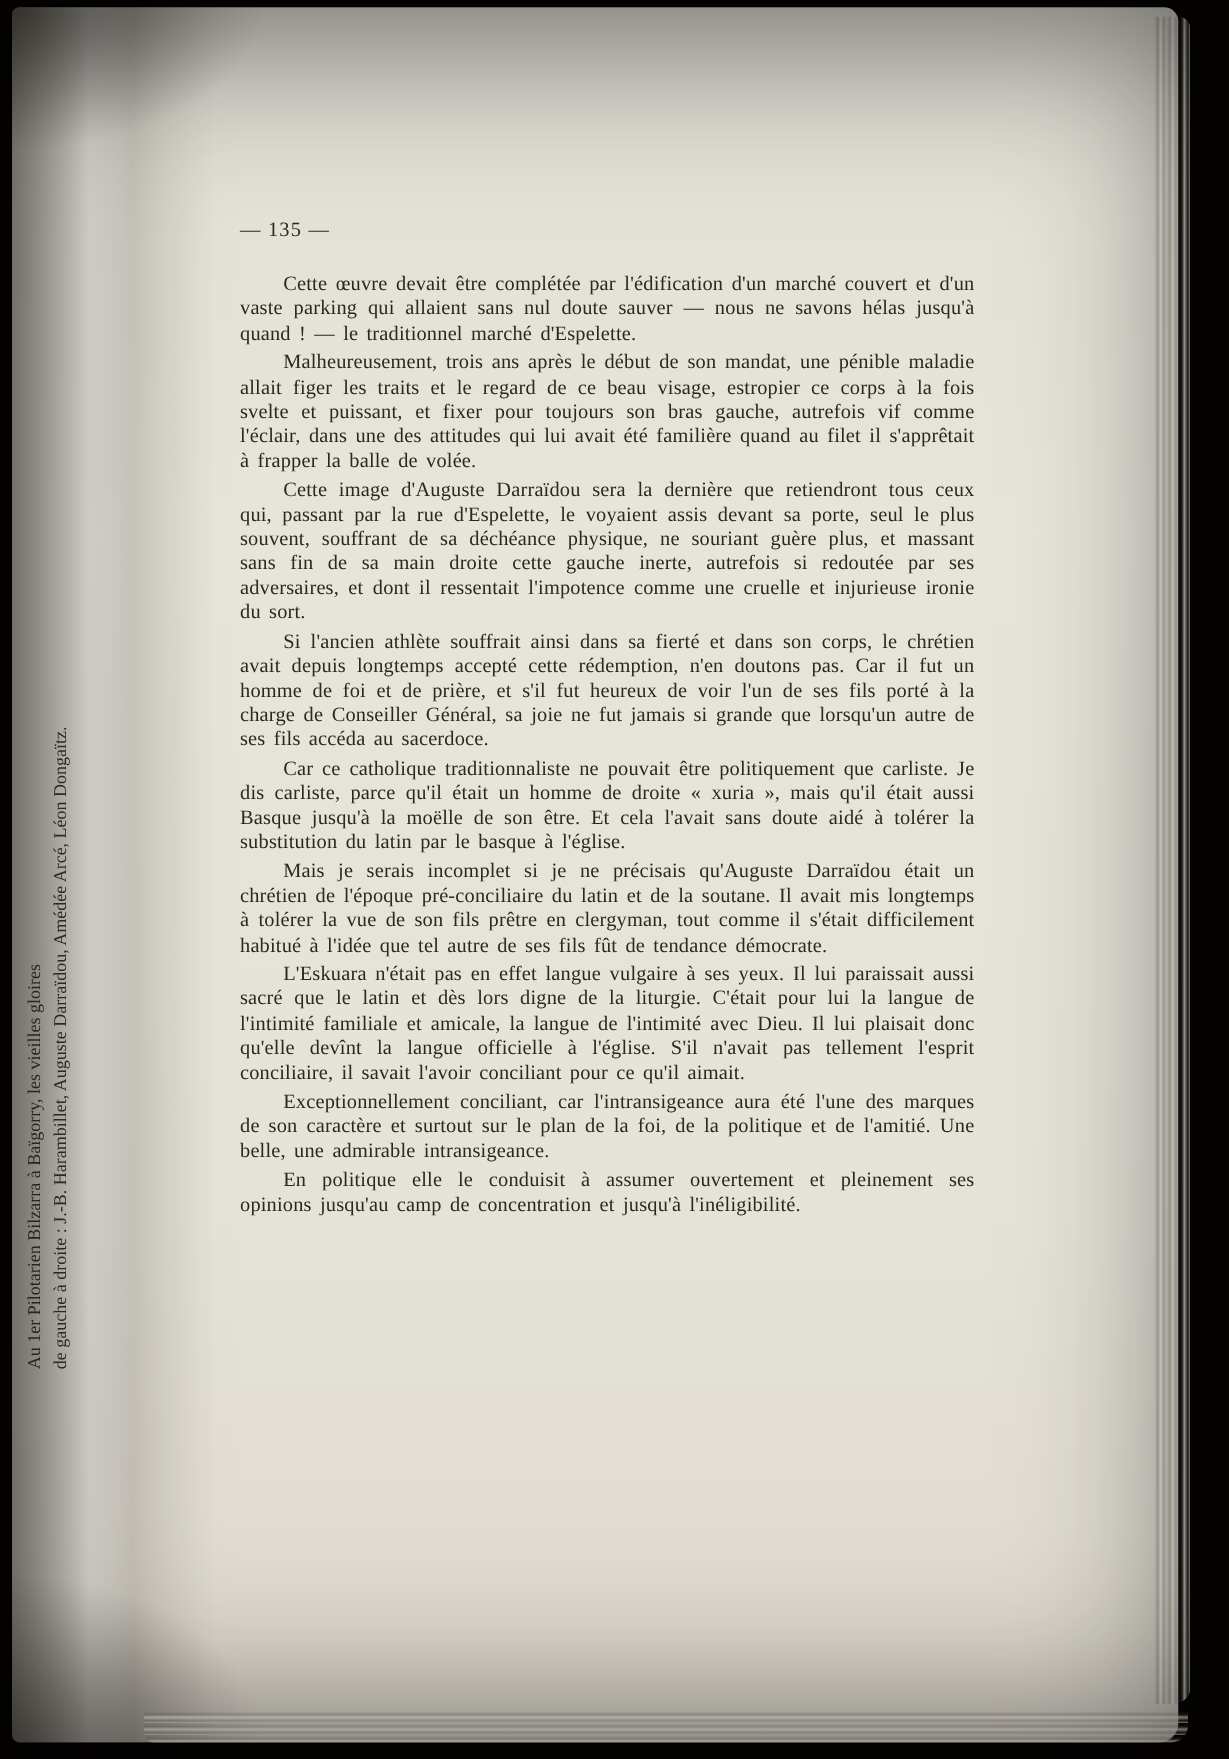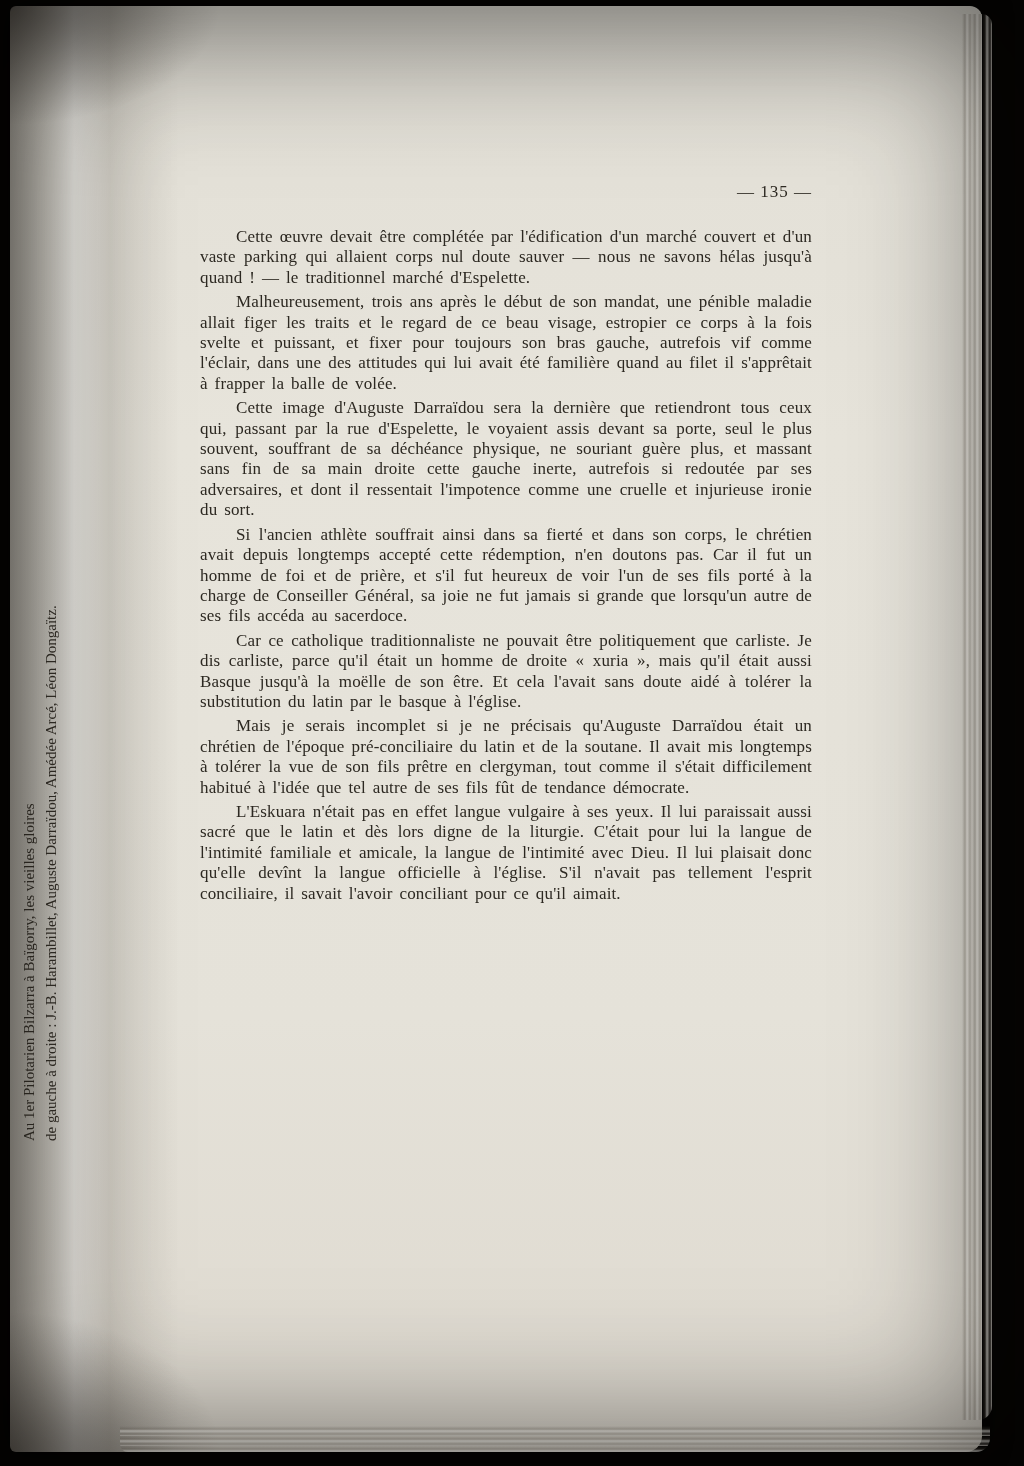--- a/index.html
+++ b/index.html
@@ -65,21 +65,21 @@
     inset: 0;
     pointer-events: none;
     box-shadow: inset 0 0 140px 30px rgba(0,0,0,0.55);
   }
   
   .page-number {
     position: absolute;
     left: 190px;
     top: 176px;
     width: 612px;
-    text-align: right;
+    text-align: left;
     font-size: 17px;
     letter-spacing: 1px;
     color: #2e2a23;
   }
   .body-text {
     position: absolute;
     left: 190px;
     top: 221px;
     width: 612px;
     font-size: 17px;
@@ -120,27 +120,29 @@
   <div class="page">
 
     <div class="margin-caption">
       <span class="cap-line">Au 1er Pilotarien Bilzarra à Baïgorry, les vieilles gloires</span>
       <span class="cap-line">de gauche à droite : J.-B. Harambillet, Auguste Darraïdou, Amédée Arcé, Léon Dongaïtz.</span>
     </div>
 
     <div class="page-number">— 135 —</div>
 
     <div class="body-text">
-      <p>Cette œuvre devait être complétée par l'édification d'un marché couvert et d'un vaste parking qui allaient corps nul doute sauver — nous ne savons hélas jusqu'à quand ! — le traditionnel marché d'Espelette.</p>
+      <p>Cette œuvre devait être complétée par l'édification d'un marché couvert et d'un vaste parking qui allaient sans nul doute sauver — nous ne savons hélas jusqu'à quand ! — le traditionnel marché d'Espelette.</p>
       <p>Malheureusement, trois ans après le début de son mandat, une pénible maladie allait figer les traits et le regard de ce beau visage, estropier ce corps à la fois svelte et puissant, et fixer pour toujours son bras gauche, autrefois vif comme l'éclair, dans une des attitudes qui lui avait été familière quand au filet il s'apprêtait à frapper la balle de volée.</p>
       <p>Cette image d'Auguste Darraïdou sera la dernière que retiendront tous ceux qui, passant par la rue d'Espelette, le voyaient assis devant sa porte, seul le plus souvent, souffrant de sa déchéance physique, ne souriant guère plus, et massant sans fin de sa main droite cette gauche inerte, autrefois si redoutée par ses adversaires, et dont il ressentait l'impotence comme une cruelle et injurieuse ironie du sort.</p>
       <p>Si l'ancien athlète souffrait ainsi dans sa fierté et dans son corps, le chrétien avait depuis longtemps accepté cette rédemption, n'en doutons pas. Car il fut un homme de foi et de prière, et s'il fut heureux de voir l'un de ses fils porté à la charge de Conseiller Général, sa joie ne fut jamais si grande que lorsqu'un autre de ses fils accéda au sacerdoce.</p>
       <p>Car ce catholique traditionnaliste ne pouvait être politiquement que carliste. Je dis carliste, parce qu'il était un homme de droite « xuria », mais qu'il était aussi Basque jusqu'à la moëlle de son être. Et cela l'avait sans doute aidé à tolérer la substitution du latin par le basque à l'église.</p>
       <p>Mais je serais incomplet si je ne précisais qu'Auguste Darraïdou était un chrétien de l'époque pré-conciliaire du latin et de la soutane. Il avait mis longtemps à tolérer la vue de son fils prêtre en clergyman, tout comme il s'était difficilement habitué à l'idée que tel autre de ses fils fût de tendance démocrate.</p>
       <p>L'Eskuara n'était pas en effet langue vulgaire à ses yeux. Il lui paraissait aussi sacré que le latin et dès lors digne de la liturgie. C'était pour lui la langue de l'intimité familiale et amicale, la langue de l'intimité avec Dieu. Il lui plaisait donc qu'elle devînt la langue officielle à l'église. S'il n'avait pas tellement l'esprit conciliaire, il savait l'avoir conciliant pour ce qu'il aimait.</p>
+      <p>Exceptionnellement conciliant, car l'intransigeance aura été l'une des marques de son caractère et surtout sur le plan de la foi, de la politique et de l'amitié. Une belle, une admirable intransigeance.</p>
+      <p>En politique elle le conduisit à assumer ouvertement et pleinement ses opinions jusqu'au camp de concentration et jusqu'à l'inéligibilité.</p>
     </div>
 
   </div>
 
   <div class="page-edges-right"></div>
   <div class="page-edges-bottom"></div>
   <div class="vignette"></div>
 
 </div>
 

